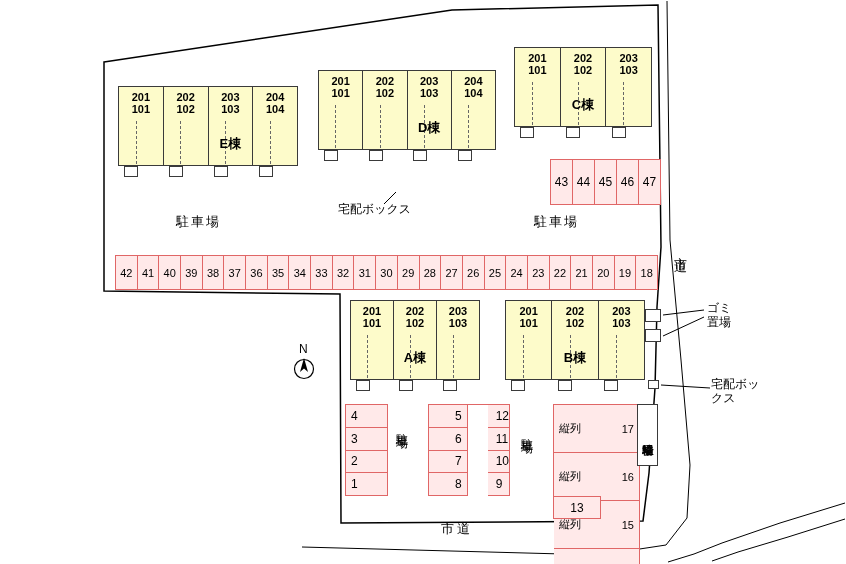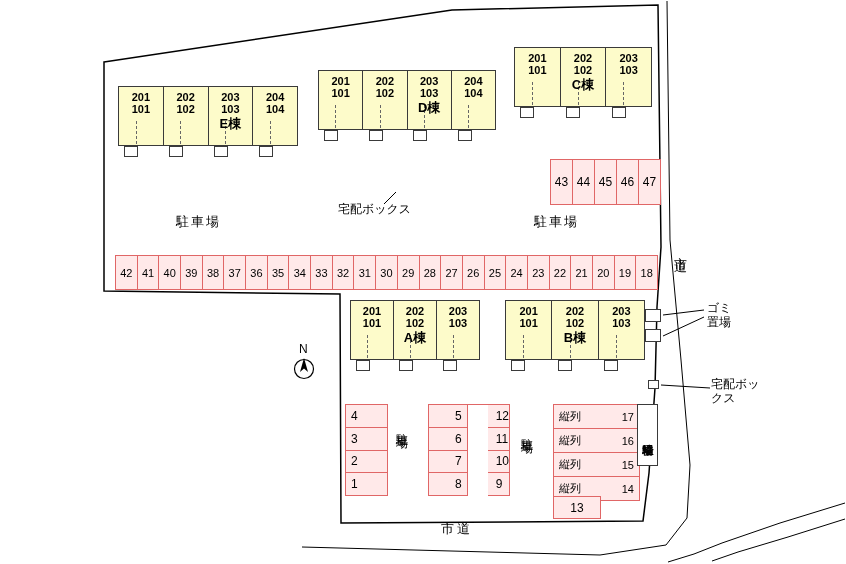--- a/index.html
+++ b/index.html
@@ -5,41 +5,41 @@
   html,body{margin:0;padding:0;background:#fff;}
   .plan{
     position:relative;width:846px;height:564px;background:#fff;overflow:hidden;
     font-family:"Liberation Sans","DejaVu Sans",sans-serif;color:#000;
   }
   .plan *{box-sizing:border-box;}
   svg.overlay{position:absolute;left:0;top:0;pointer-events:none;}
 
   
   .building{position:absolute;}
-  .bbody{display:flex;height:60px;border:1.3px solid var(--bd,#333);background:var(--bf,#fdfbca);}
+  .bbody{display:flex;height:80px;border:1.3px solid var(--bd,#333);background:var(--bf,#fdfbca);}
   .ucell{flex:1;position:relative;text-align:center;padding-top:4px;border-right:1px solid var(--bd,#333);}
   .ucell:last-child{border-right:none;}
   .unum{font-size:11px;line-height:12px;font-weight:bold;}
   .stair{position:absolute;left:38%;top:34px;bottom:1px;border-left:1px dashed #666;}
   .bname{position:absolute;left:0;bottom:12px;width:100%;font-size:13px;font-weight:bold;}
   .porchrow{display:flex;height:13px;}
   .porchslot{flex:1;}
   .porch{width:14px;height:11px;border:1px solid var(--bd,#333);background:#fff;margin-left:6px;}
 
   
   .pgroup{position:absolute;display:grid;border-top:1px solid var(--pb,#e06666);border-left:1px solid var(--pb,#e06666);}
   .pc{
     background:var(--pf,#ffe9e9);border-right:1px solid var(--pb,#e06666);border-bottom:1px solid var(--pb,#e06666);
     display:flex;align-items:center;justify-content:center;font-size:12px;font-weight:normal;color:#000;
   }
   .pc.sm{font-size:11px;}
   .pc.al-l{justify-content:flex-start;padding-left:5px;}
   .pc.al-l2{justify-content:flex-start;padding-left:8px;margin-left:20px;}
   .pc.al-r{justify-content:flex-end;padding-right:5px;}
-  .pc.tcell{justify-content:space-between;padding:4px 5px;font-size:11px;}
+  .pc.tcell{justify-content:space-between;padding:16px 5px;font-size:11px;}
   #row-top-right{left:550px;top:159px;width:111px;height:46px;grid-template-columns:repeat(5,1fr);}
   #row-main{left:115px;top:255px;width:543px;height:35px;grid-template-columns:repeat(25,1fr);}
   #col-left{left:345px;top:404px;width:43px;height:92px;grid-template-rows:repeat(4,1fr);}
   #grid-mid{left:428px;top:404px;width:82px;height:92px;grid-template-columns:1fr 1fr;grid-template-rows:repeat(4,1fr);}
   #tandem{left:553px;top:404px;width:87px;height:92px;grid-template-rows:repeat(4,1fr);}
   #cell13{left:553px;top:496px;width:48px;height:23px;grid-template-rows:1fr;}
 
   
   .sbox{position:absolute;border:1px solid var(--bd,#333);background:#fff;}
   #garbage-box-1{left:645px;top:309px;width:16px;height:13px;}

